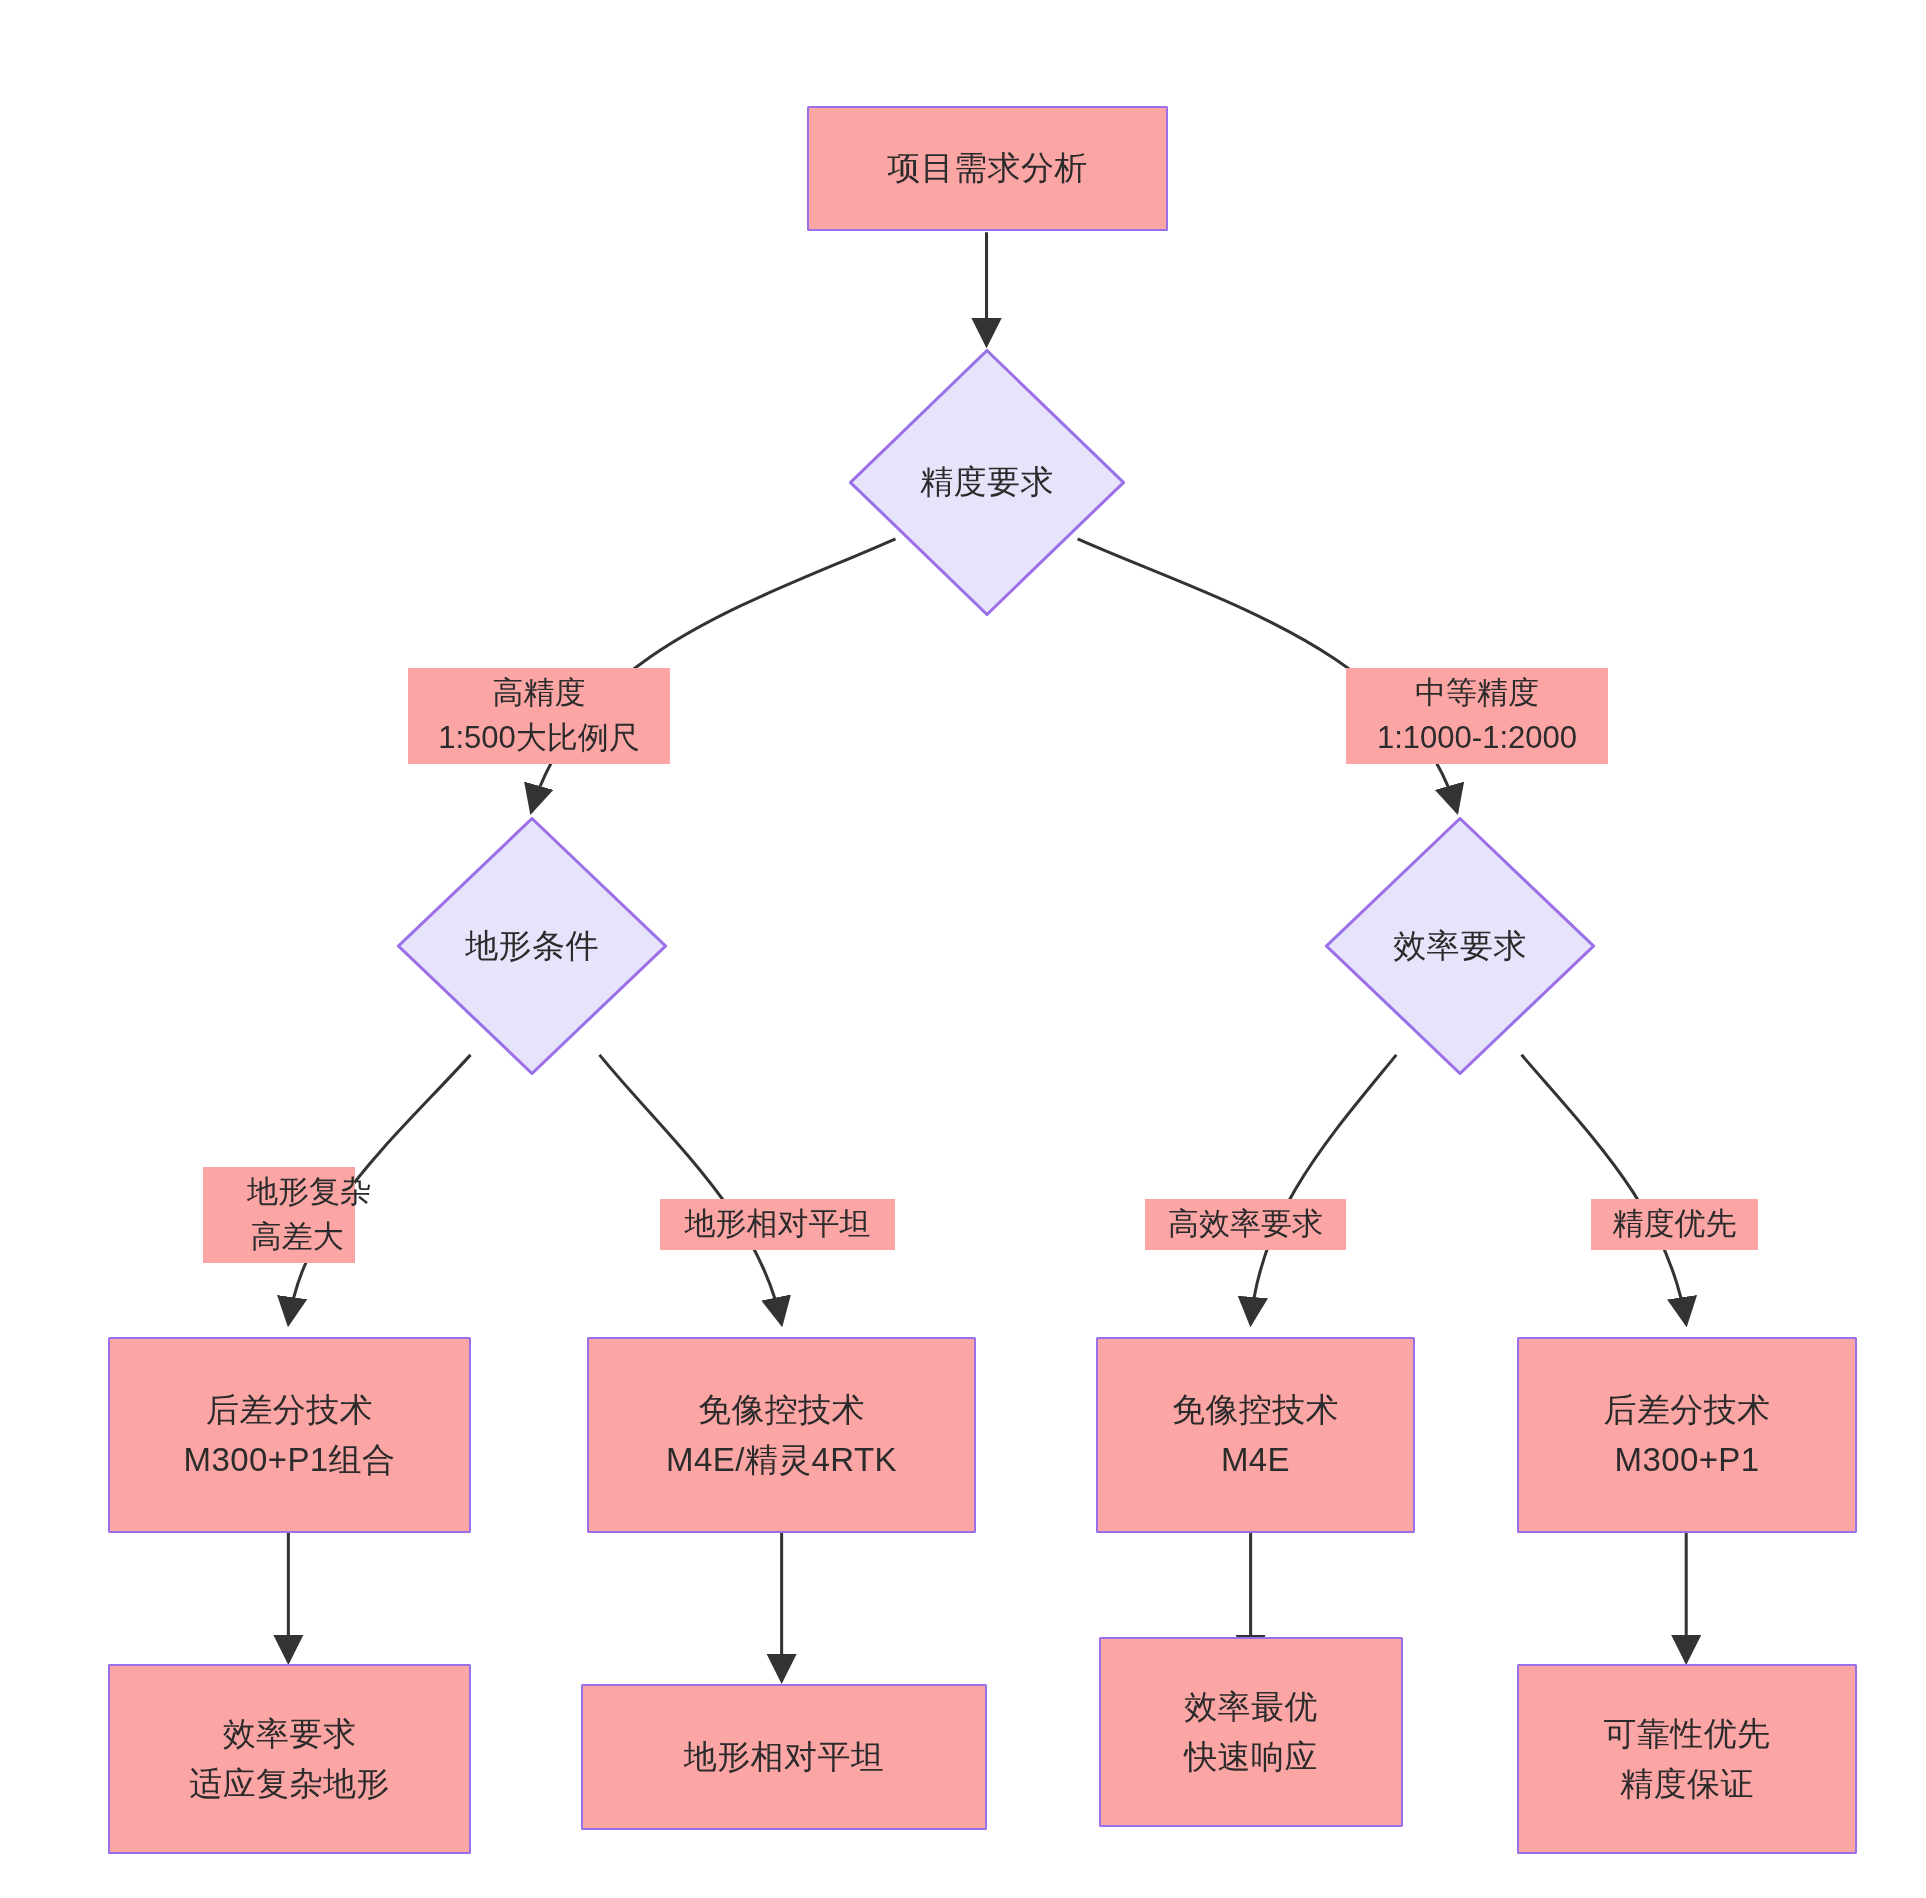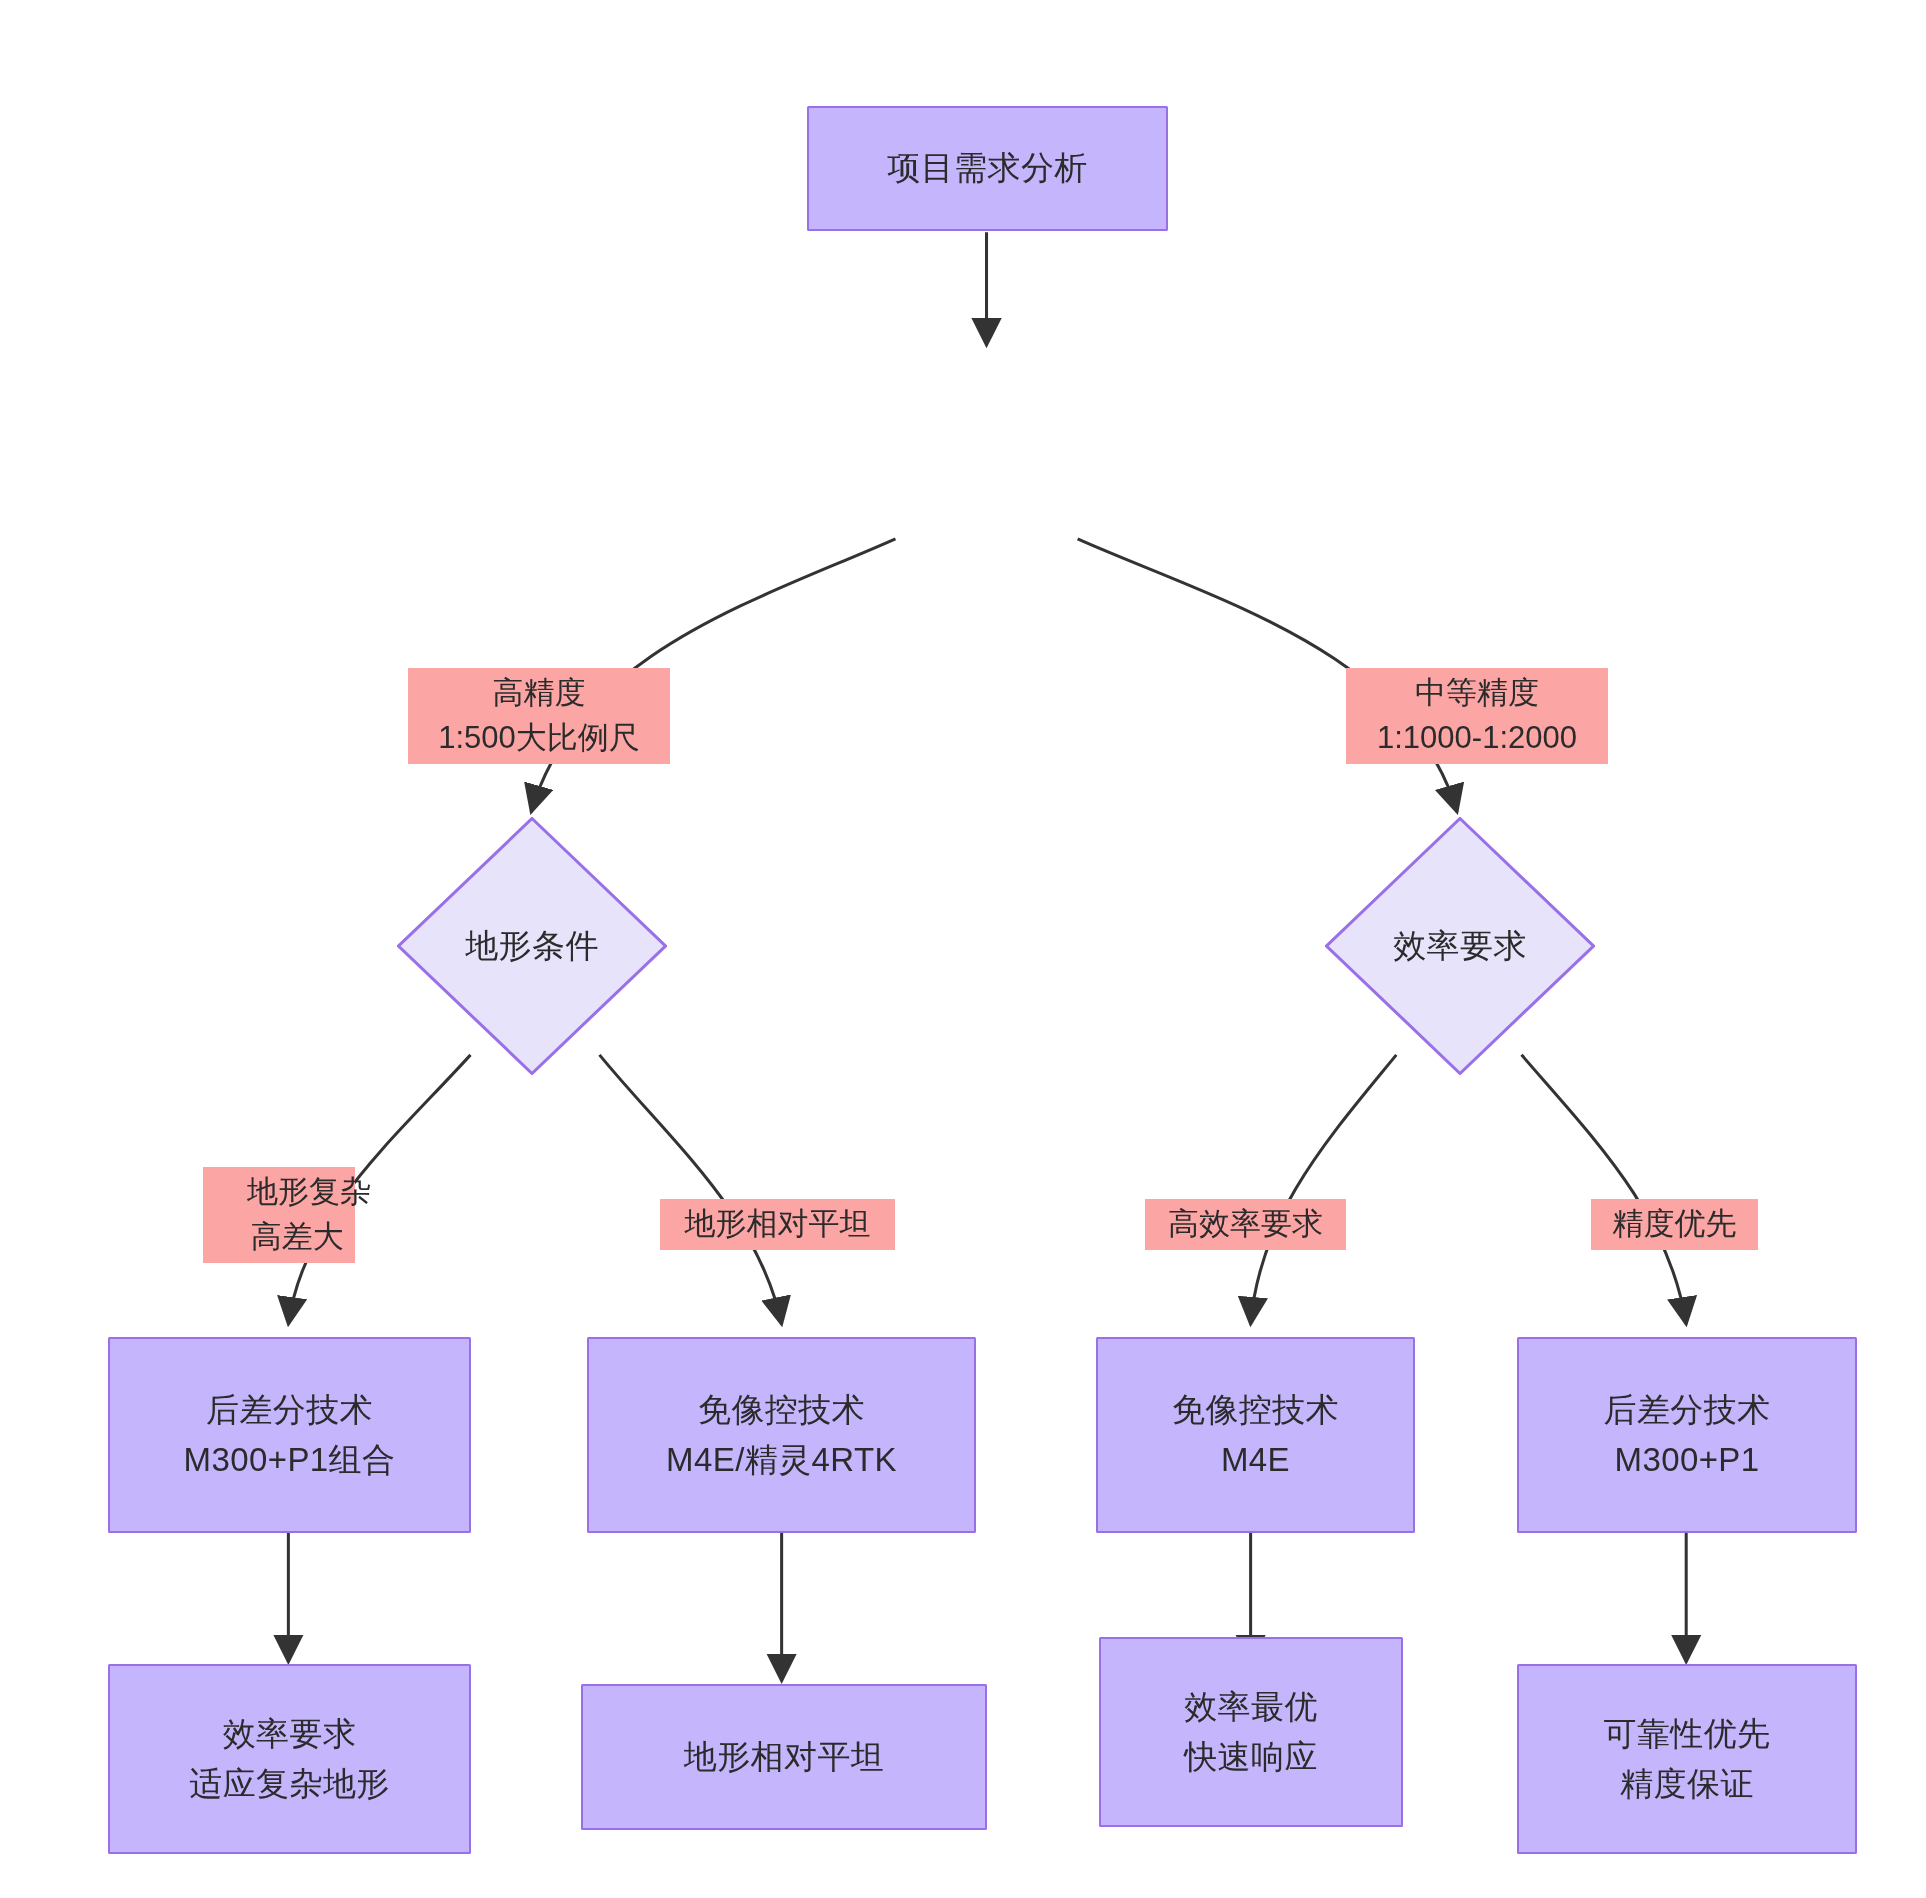--- a/index.html
+++ b/index.html
@@ -27,21 +27,21 @@
     position: absolute;
     box-sizing: border-box;
     display: flex;
     flex-direction: column;
     align-items: center;
     justify-content: center;
     text-align: center;
     color: #2b2b2b;
   }
   .rect {
-    background: #c4b5fd;
+    background: #fca5a5;
     border: 2.3px solid #9a70e8;
     border-radius: 1.5px;
   }
   .rect .line {
     font-size: 33px;
     line-height: 1.52;
     white-space: nowrap;
     letter-spacing: 0.4px;
   }
   .diamond-wrap {
@@ -114,20 +114,26 @@
       <path d="M1030,2020 L1030,2215"></path>
       <path d="M1648,2020 L1648,2190"></path>
       <path d="M2222,2020 L2222,2190"></path>
     </g>
   </svg>
 
   <div class="node rect" style="left:807px; top:106px; width:361px; height:125px;">
     <span class="line">项目需求分析</span>
   </div>
 
+  <div class="diamond-wrap" style="left:849px; top:349px; width:276px; height:267px;">
+    <svg class="diamond-shape" viewBox="0 0 364 352" preserveAspectRatio="none">
+      <polygon points="182,2 362,176 182,350 2,176" fill="#e7e3fb" stroke="#9a70e8" stroke-width="4"></polygon>
+    </svg>
+    <div class="diamond-label">精度要求</div>
+  </div>
 
   <div class="edge-label" style="left:408px; top:668px; width:262px;">
     <span class="line">高精度</span>
     <span class="line">1:500大比例尺</span>
   </div>
   <div class="edge-label" style="left:1346px; top:668px; width:262px;">
     <span class="line">中等精度</span>
     <span class="line">1:1000-1:2000</span>
   </div>
 

